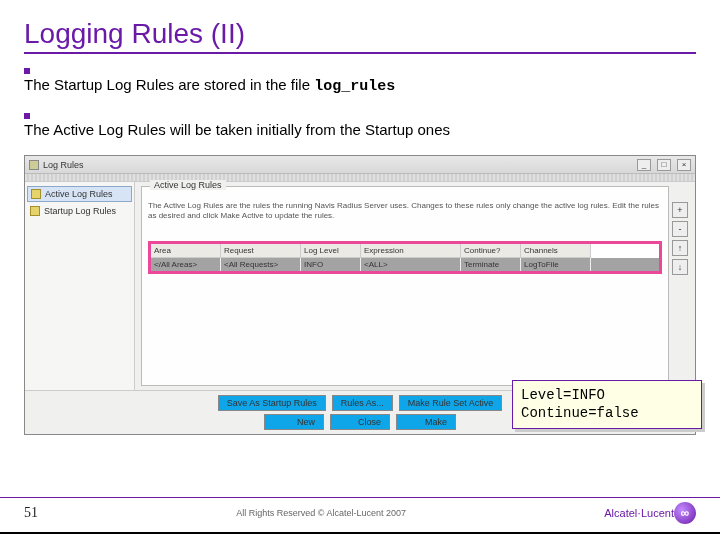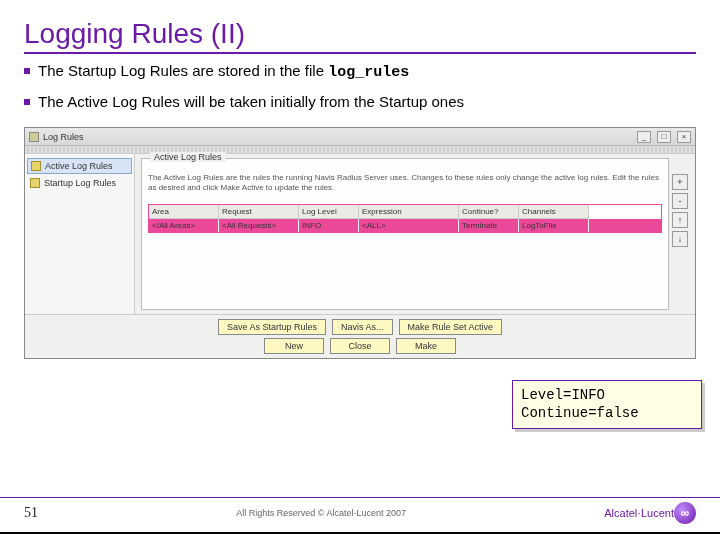--- a/index.html
+++ b/index.html
@@ -25,35 +25,36 @@
   }
   .bullets {
     font-size: 15px;
     line-height: 1.5;
     margin-bottom: 14px;
   }
   .bullets .row {
     display: flex;
     align-items: flex-start;
     margin: 6px 0;
+    flex-direction: column;
   }
   .bullets .dot {
     width: 6px; height: 6px; background: #6b1aa8;
     margin: 8px 8px 0 0;
     flex-shrink: 0;
   }
   .mono {
     font-family: "Courier New", monospace;
     font-weight: bold;
   }
 
   .app-window {
     margin: 0 24px;
     width: 672px;
-    height: 232px;
+    height: 280px;
     border: 1px solid #888;
     background: #f0f0ee;
     font-family: Tahoma, Arial, sans-serif;
     font-size: 9px;
     color: #333;
     position: relative;
     display: flex;
     flex-direction: column;
   }
   .titlebar {
@@ -107,59 +108,59 @@
     flex: 1; border: 1px solid #bbb; background: #fefefe;
     padding: 14px 6px 6px 6px; position: relative; min-width: 0;
     display: flex; flex-direction: column;
   }
   .groupbox .legend {
     position: absolute; top: -7px; left: 8px; background: #f0f0ee;
     padding: 0 4px; font-size: 9px;
   }
   .desc {
     font-size: 8px; color: #555; line-height: 1.2;
-    margin-bottom: 12px;
+    margin-bottom: 21px;
   }
   .grid {
-    border: 1px solid #ec4899; background: #fff;
+    border: 3px solid #ec4899; background: #fff;
     font-size: 8px;
   }
   .grid .hdr, .grid .row {
     display: grid;
     grid-template-columns: 70px 80px 60px 100px 60px 70px;
   }
   .grid .hdr div {
     background: #eceae4; border-right: 1px solid #ccc; border-bottom: 1px solid #ccc;
     padding: 2px 3px; font-weight: normal;
   }
   .grid .row div {
     border-right: 1px solid #eee; padding: 2px 3px;
     white-space: nowrap; overflow: hidden;
   }
   .grid .row.sel {
-    background: #ec4899;
+    background: #a3a3a3;
   }
   .side-tools {
     width: 20px; display: flex; flex-direction: column; gap: 3px; padding: 16px 0 0 3px;
   }
   .tool {
     width: 16px; height: 16px; border: 1px solid #999; background: #eee;
     font-size: 9px; text-align: center; line-height: 14px;
   }
   .botbar {
     border-top: 1px solid #ccc;
     padding: 4px 6px;
     display: flex; flex-direction: column; gap: 3px;
     align-items: center;
   }
   .btnrow { display: flex; gap: 6px; justify-content: center; }
   .btn {
-    border: 1px solid #888; background: #fef9c3;
+    border: 1px solid #888; background: #0ea5e9;
     padding: 2px 8px; font-size: 9px; cursor: pointer;
-    min-width: 60px; text-align: center;
+    min-width: 60px; text-align: right;
   }
 
   .callout {
     position: absolute;
     right: 18px;
     top: 380px;
     width: 190px;
     background: #ffffe6;
     border: 1px solid #6b1aa8;
     box-shadow: 3px 3px 0 #ccc;
@@ -267,21 +268,21 @@
         <div class="tool">-</div>
         <div class="tool">↑</div>
         <div class="tool">↓</div>
       </div>
     </div>
   </div>
 
   <div class="botbar">
     <div class="btnrow">
       <div class="btn">Save As Startup Rules</div>
-      <div class="btn">Navis As...</div>
+      <div class="btn">Rules As...</div>
       <div class="btn">Make Rule Set Active</div>
     </div>
     <div class="btnrow">
       <div class="btn">New</div>
       <div class="btn">Close</div>
       <div class="btn">Make</div>
     </div>
   </div>
 </div>
 

